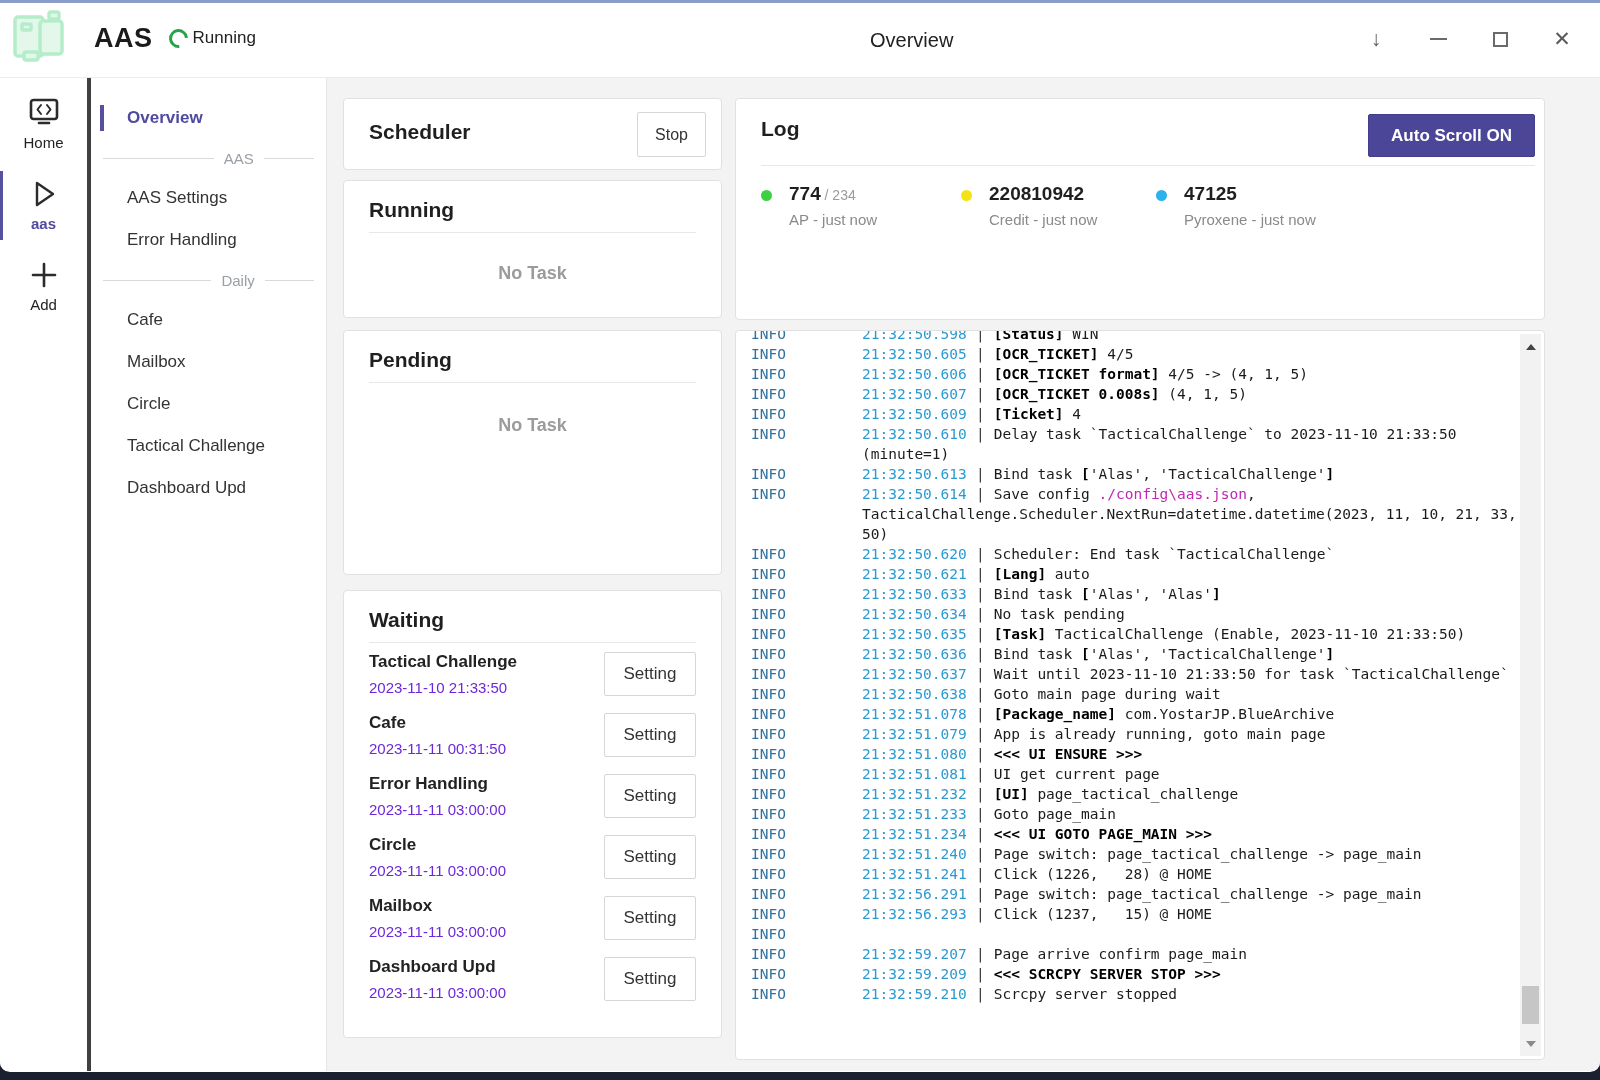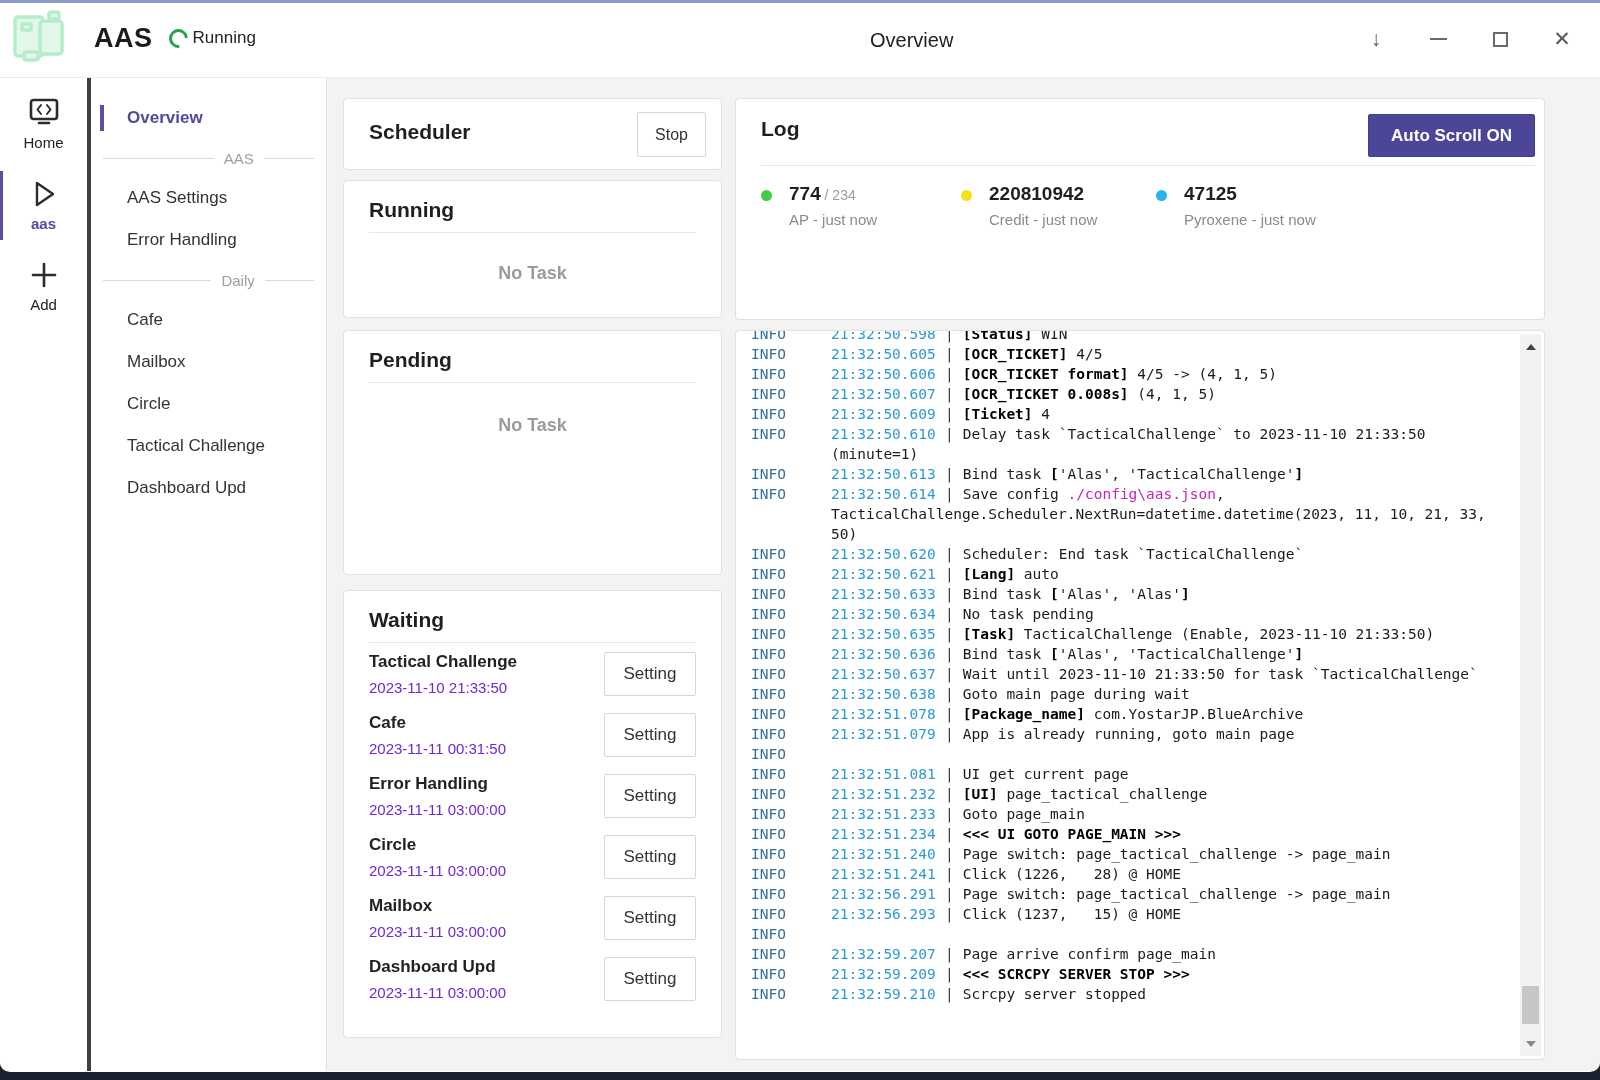--- a/index.html
+++ b/index.html
@@ -84,21 +84,21 @@
   .stat-dot { width:11px; height:11px; border-radius:50%; margin:7px 17px 0 0; }
   .stat-num { font-size:19px; font-weight:700; color:#1f1f1f; }
   .stat-suffix { font-size:14px; color:#9b9b9b; font-weight:400; }
   .stat-label { font-size:15px; color:#8a8a8a; margin-top:6px; }
 
   
   .card-logconsole { left:408px; top:252px; width:810px; height:730px; overflow:hidden; }
   .log-view { position:absolute; left:0; top:0; right:26px; bottom:2px; overflow:hidden; }
   .log-content { margin-top:-7px; padding-left:15px; font-family:"DejaVu Sans Mono", monospace;
                  font-size:14.5px; line-height:20px; color:#1b1b1b; }
-  .entry { display:flex; }
+  .entry { display:flex;gap:31px; }
   .lvl { flex:none; width:80px; color:#31719e; }
   .ebody { flex:1; white-space:pre-wrap; word-break:break-word; }
   .etime { display:inline-block; width:105px; color:#2c9ad1; }
   .epipe { color:#3a3a3a; margin:0 9px 0 9px; }
   .s-b { font-weight:bold; color:#000; }
   .s-m { color:#c225b7; }
 
   .scrollbar { position:absolute; right:3px; top:3px; bottom:3px; width:21px; background:#f2f2f2; }
   .sb-btn { position:absolute; left:0; width:21px; height:21px; display:flex; align-items:center; justify-content:center; }
   .sb-up { top:2px; }
@@ -363,20 +363,21 @@
                 <div class="entry">
                   <span class="lvl">INFO</span>
                   <div class="ebody"><span class="etime">21:32:51.078</span><span class="epipe">|</span><span class="s-b">[Package_name]</span><span> com.YostarJP.BlueArchive</span></div>
                 </div>
                 <div class="entry">
                   <span class="lvl">INFO</span>
                   <div class="ebody"><span class="etime">21:32:51.079</span><span class="epipe">|</span><span>App is already running, goto main page</span></div>
                 </div>
                 <div class="entry">
                   <span class="lvl">INFO</span>
+                  <div class="ebody"><span class="etime">21:32:51.080</span><span class="epipe">|</span><span class="s-b">&lt;&lt;&lt; UI ENSURE &gt;&gt;&gt;</span></div>
                 </div>
                 <div class="entry">
                   <span class="lvl">INFO</span>
                   <div class="ebody"><span class="etime">21:32:51.081</span><span class="epipe">|</span><span>UI get current page</span></div>
                 </div>
                 <div class="entry">
                   <span class="lvl">INFO</span>
                   <div class="ebody"><span class="etime">21:32:51.232</span><span class="epipe">|</span><span class="s-b">[UI]</span><span> page_tactical_challenge</span></div>
                 </div>
                 <div class="entry">

